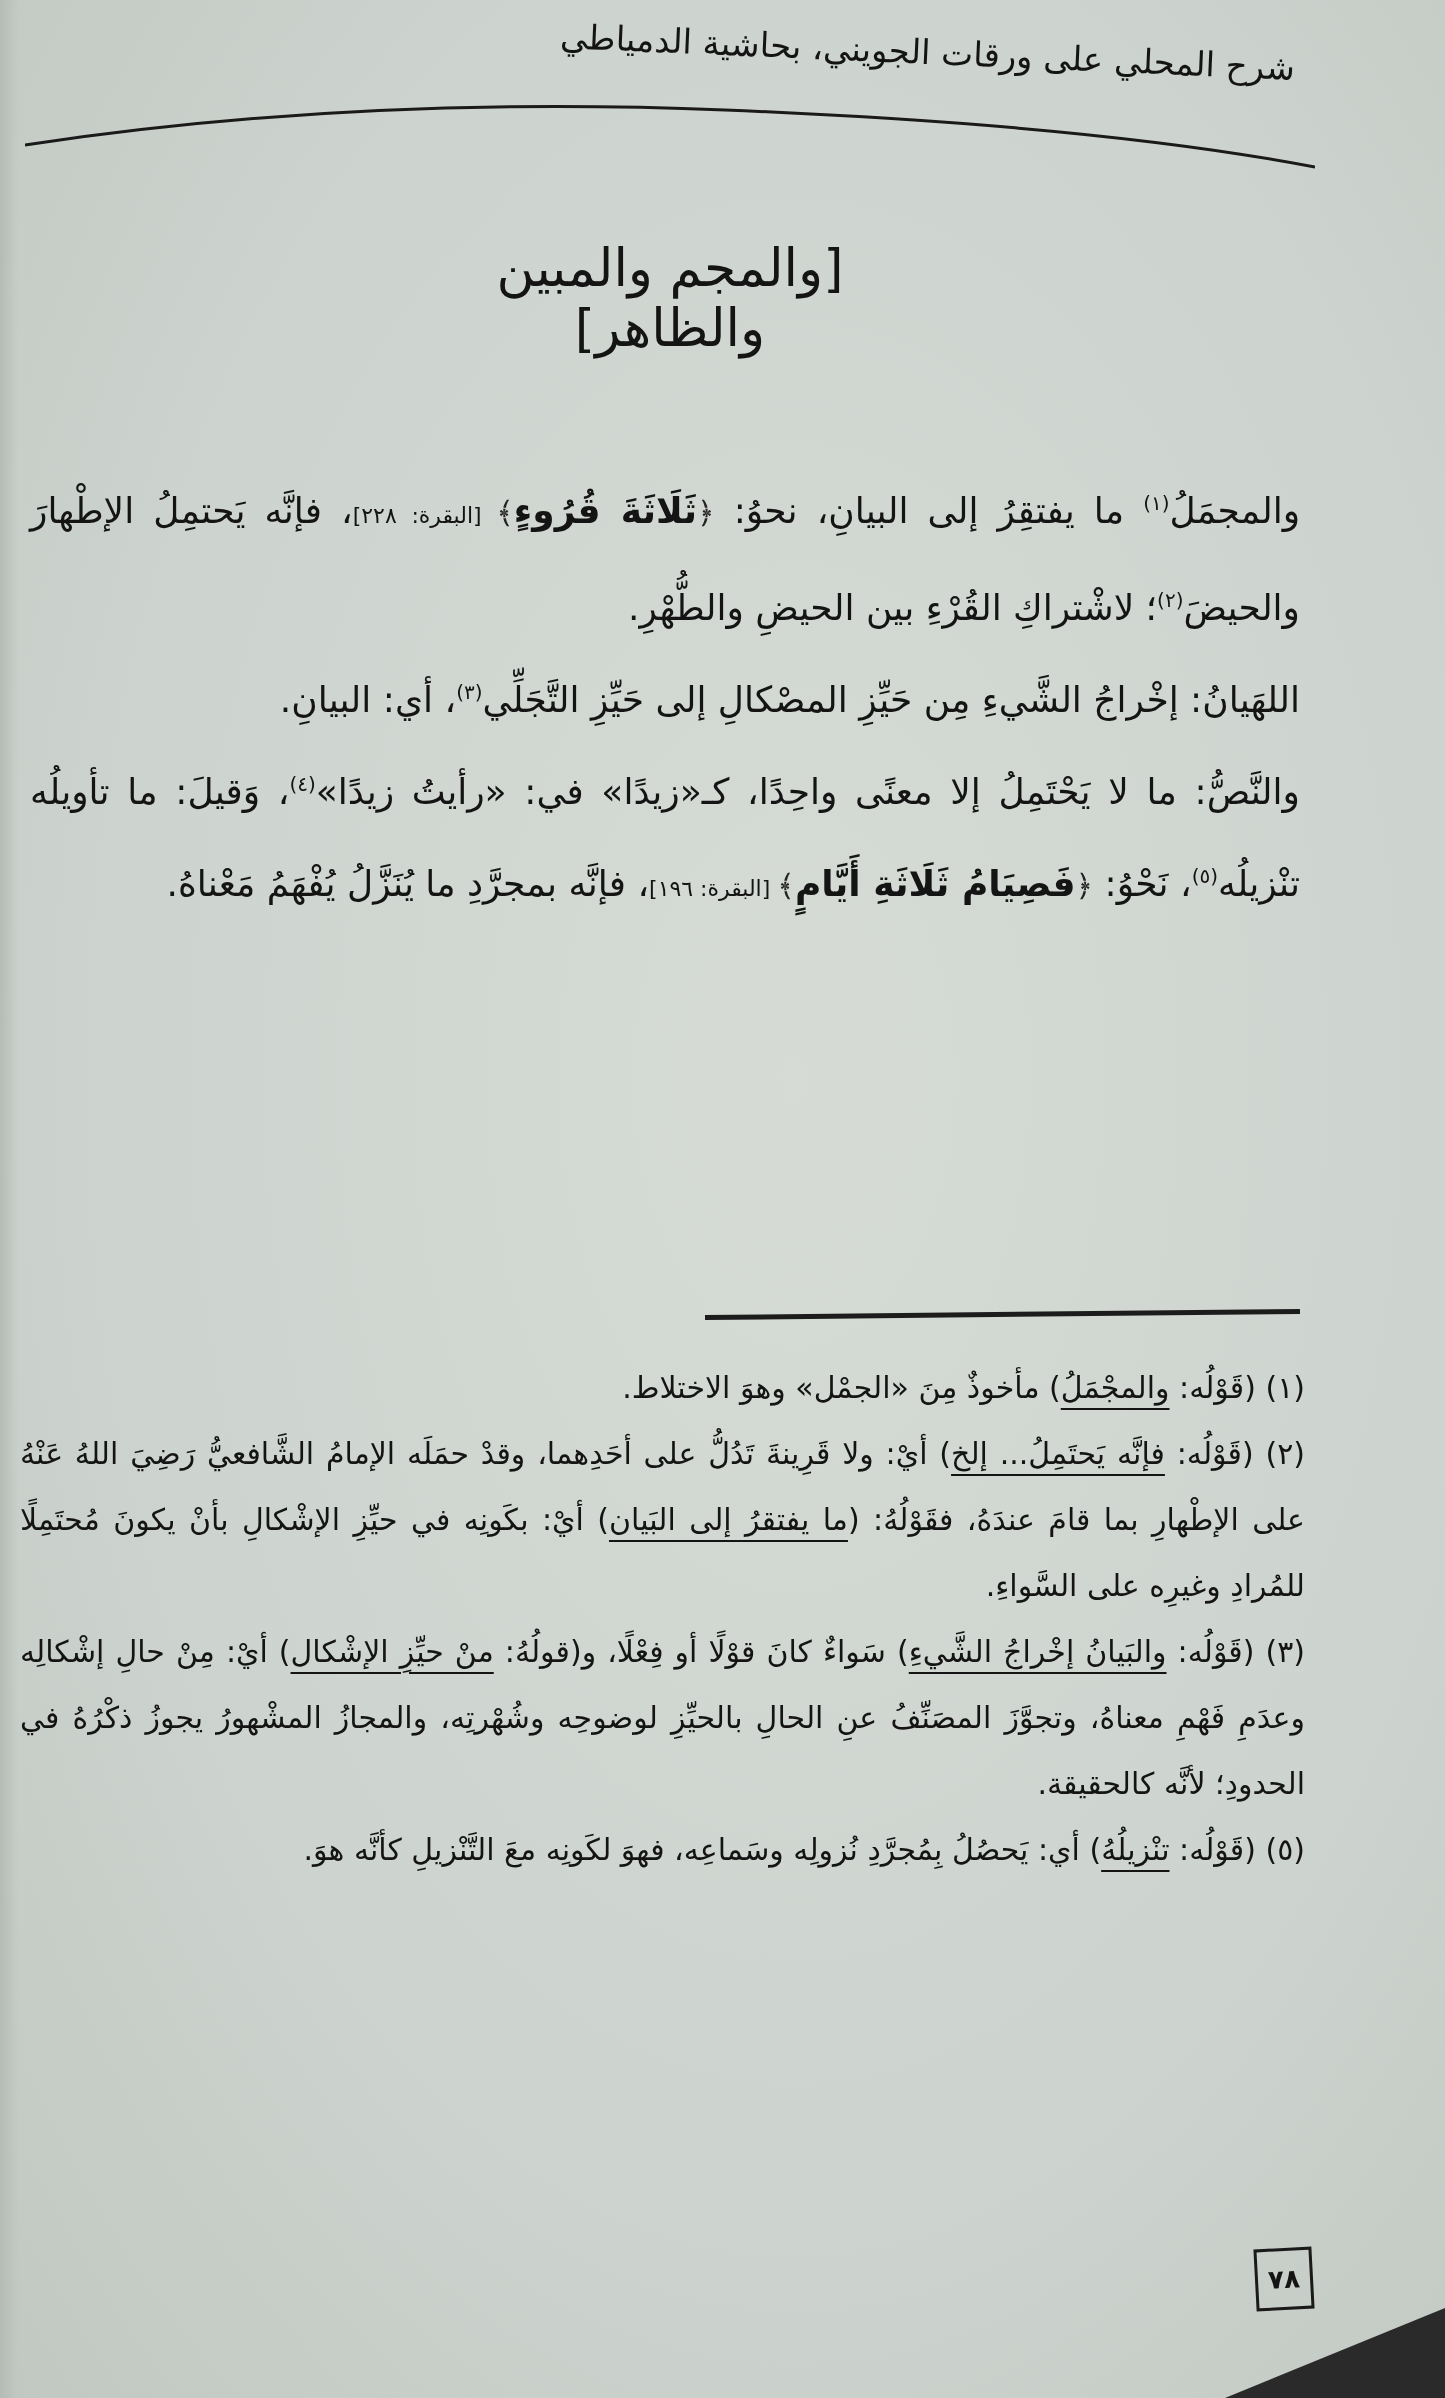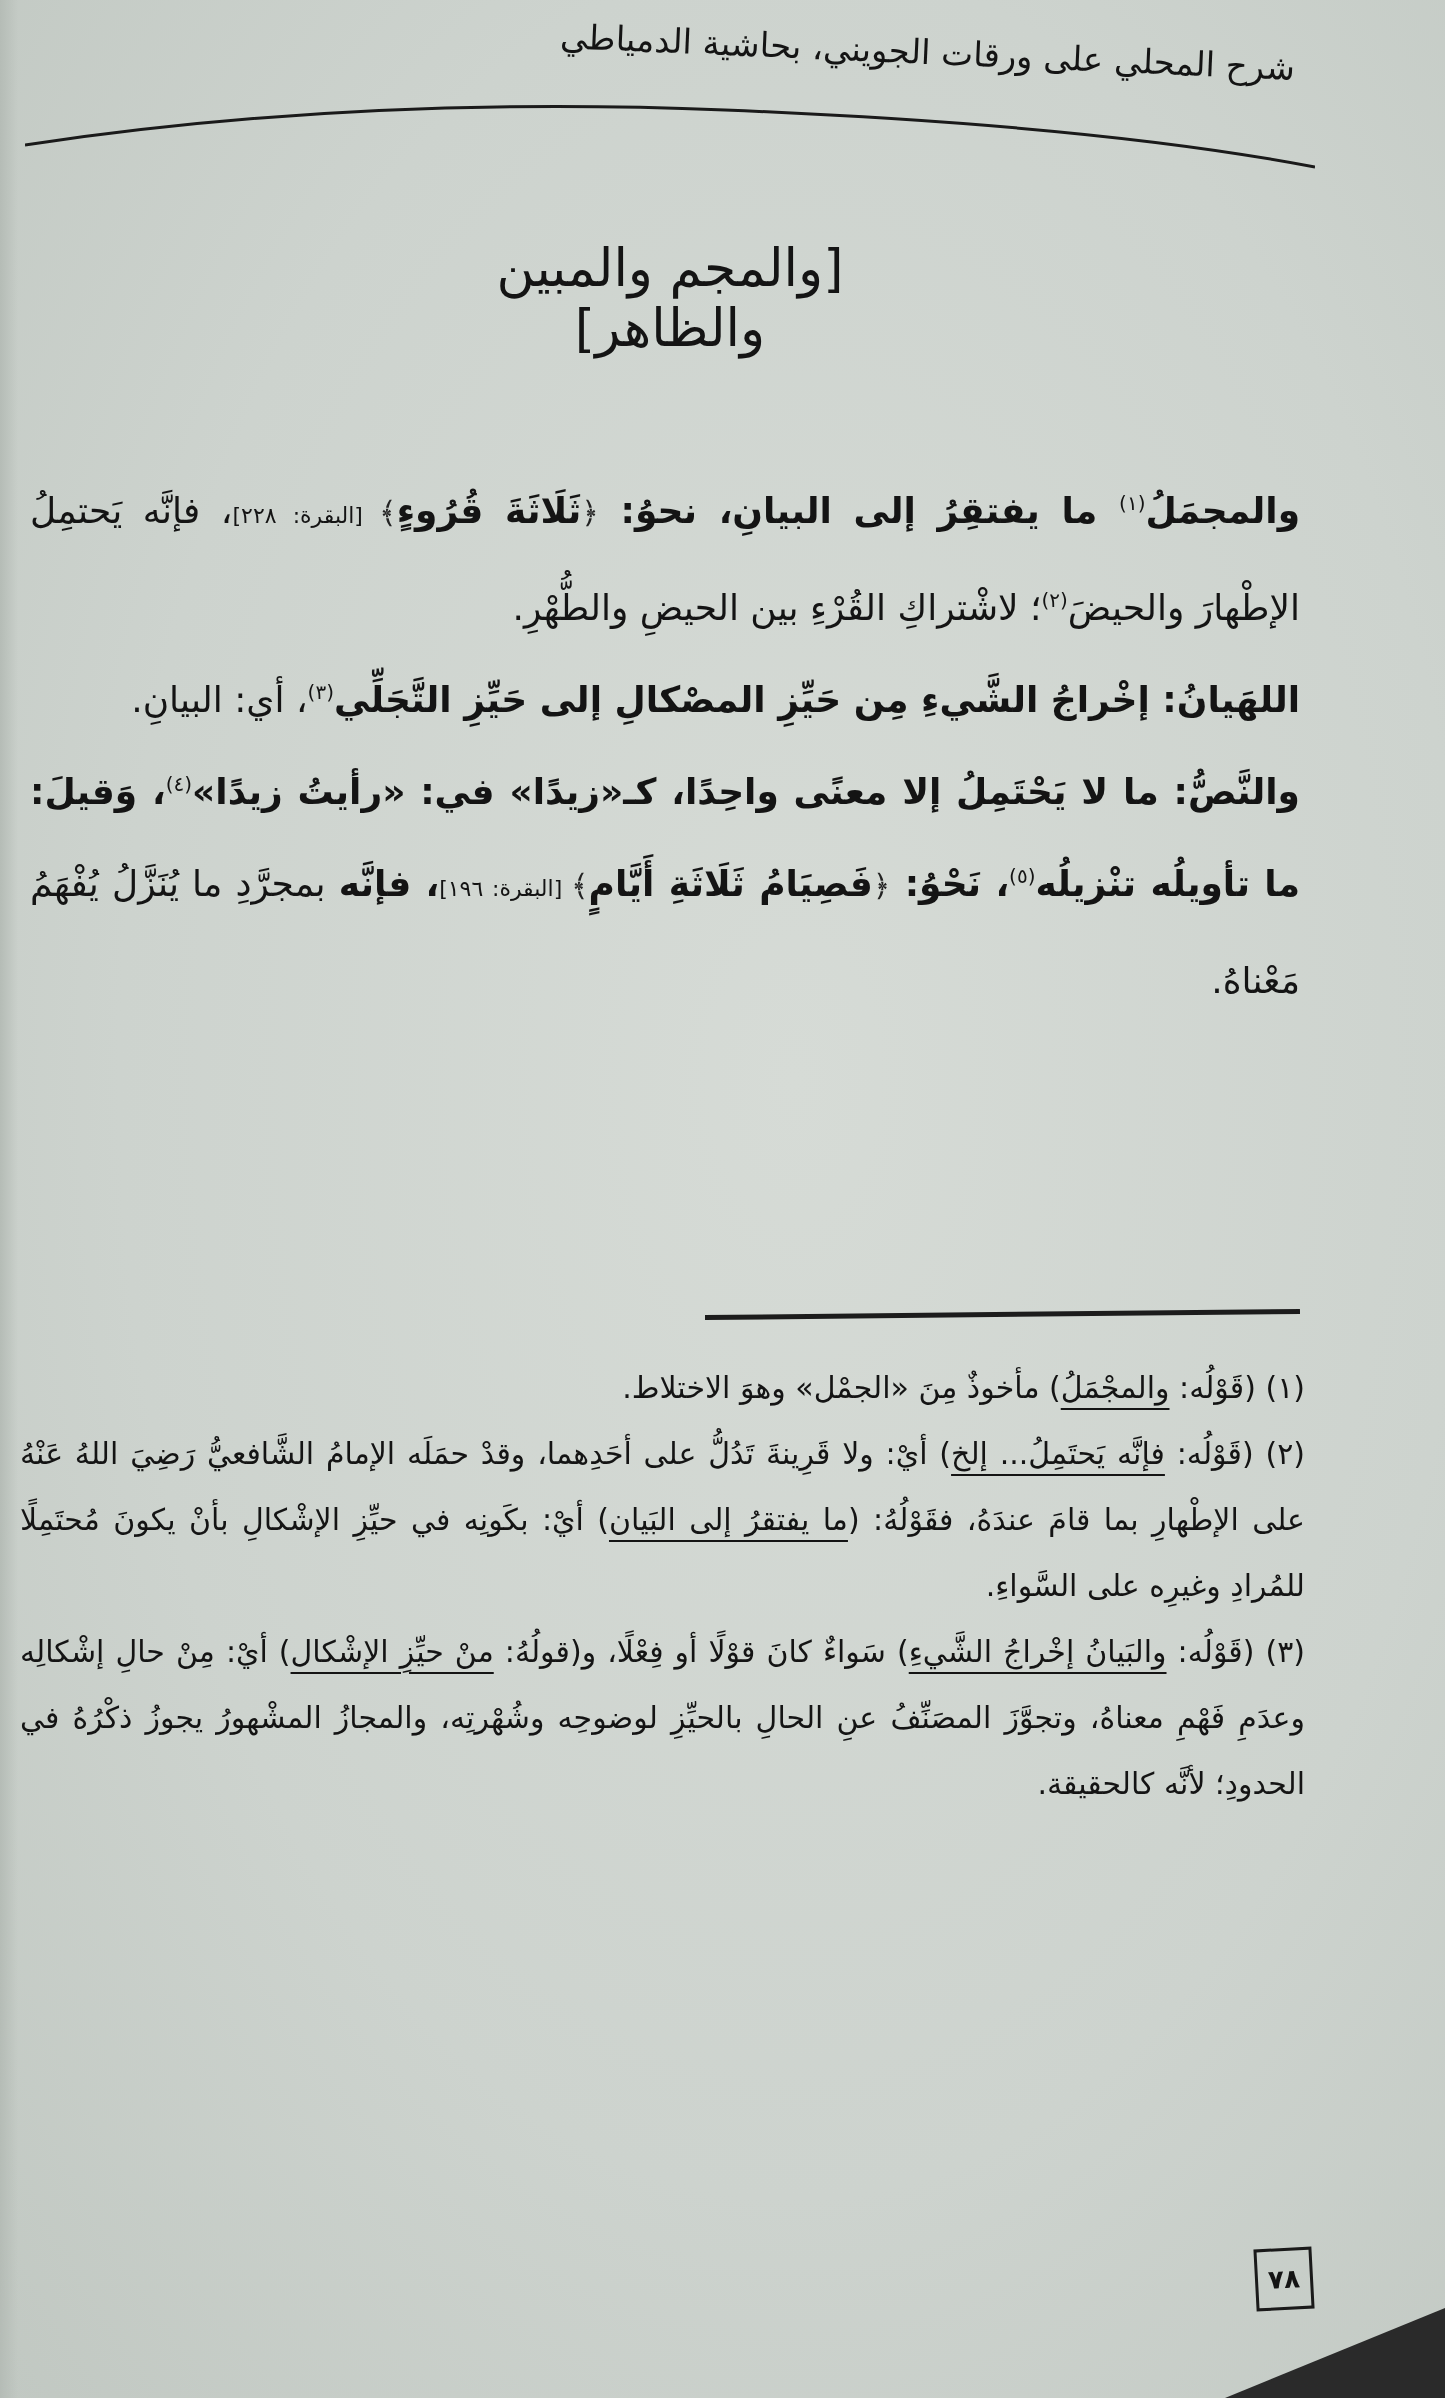--- a/index.html
+++ b/index.html
@@ -79,21 +79,21 @@
       width: 1270px;
       font-family: "DejaVu Sans", sans-serif;
       font-size: 36px;
       line-height: 92px;
       text-align: justify;
     }
     .main-para {
       margin: 0;
     }
     .bold {
-      font-weight: bold;
+      font-weight: normal;
     }
     .fn-ref {
       font-size: 20px;
       vertical-align: super;
       line-height: 0;
     }
     .quran {
       font-weight: bold;
     }
     .orn {
@@ -190,18 +190,21 @@
   <div class="footnotes">
     <p class="footnote">
       <span class="fn-num">(١)</span><span> (قَوْلُه: </span><span class="fn-quote">والمجْمَلُ</span><span>)</span><span> مأخوذٌ مِنَ «الجمْل» وهوَ الاختلاط.</span>
     </p>
     <p class="footnote">
       <span class="fn-num">(٢)</span><span> (قَوْلُه: </span><span class="fn-quote">فإنَّه يَحتَمِلُ... إلخ</span><span>)</span><span> أيْ: ولا قَرِينةَ تَدُلُّ على أحَدِهما، وقدْ حمَلَه الإمامُ الشَّافعيُّ رَضِيَ اللهُ عَنْهُ على الإطْهارِ بما قامَ عندَهُ، فقَوْلُهُ: (</span><span class="fn-quote">ما يفتقرُ إلى البَيان</span><span>) أيْ: بكَونِه في حيِّزِ الإشْكالِ بأنْ يكونَ مُحتَمِلًا للمُرادِ وغيرِه على السَّواءِ.</span>
     </p>
     <p class="footnote">
       <span class="fn-num">(٣)</span><span> (قَوْلُه: </span><span class="fn-quote">والبَيانُ إخْراجُ الشَّيءِ</span><span>)</span><span> سَواءٌ كانَ قوْلًا أو فِعْلًا، و(قولُهُ: </span><span class="fn-quote">منْ حيِّزِ الإشْكال</span><span>) أيْ: مِنْ حالِ إشْكالِه وعدَمِ فَهْمِ معناهُ، وتجوَّزَ المصَنِّفُ عنِ الحالِ بالحيِّزِ لوضوحِه وشُهْرتِه، والمجازُ المشْهورُ يجوزُ ذكْرُهُ في الحدودِ؛ لأنَّه كالحقيقة.</span>
     </p>
+    <p class="footnote">
+      <span class="fn-num">(٥)</span><span> (قَوْلُه: </span><span class="fn-quote">تنْزيلُهُ</span><span>)</span><span> أي: يَحصُلُ بِمُجرَّدِ نُزولِه وسَماعِه، فهوَ لكَونِه معَ التَّنْزيلِ كأنَّه هوَ.</span>
+    </p>
   </div>
 
   <div class="page-number-box">٧٨</div>
 
   <div class="desk-corner"></div>
 </div>
 
 </body></html>

